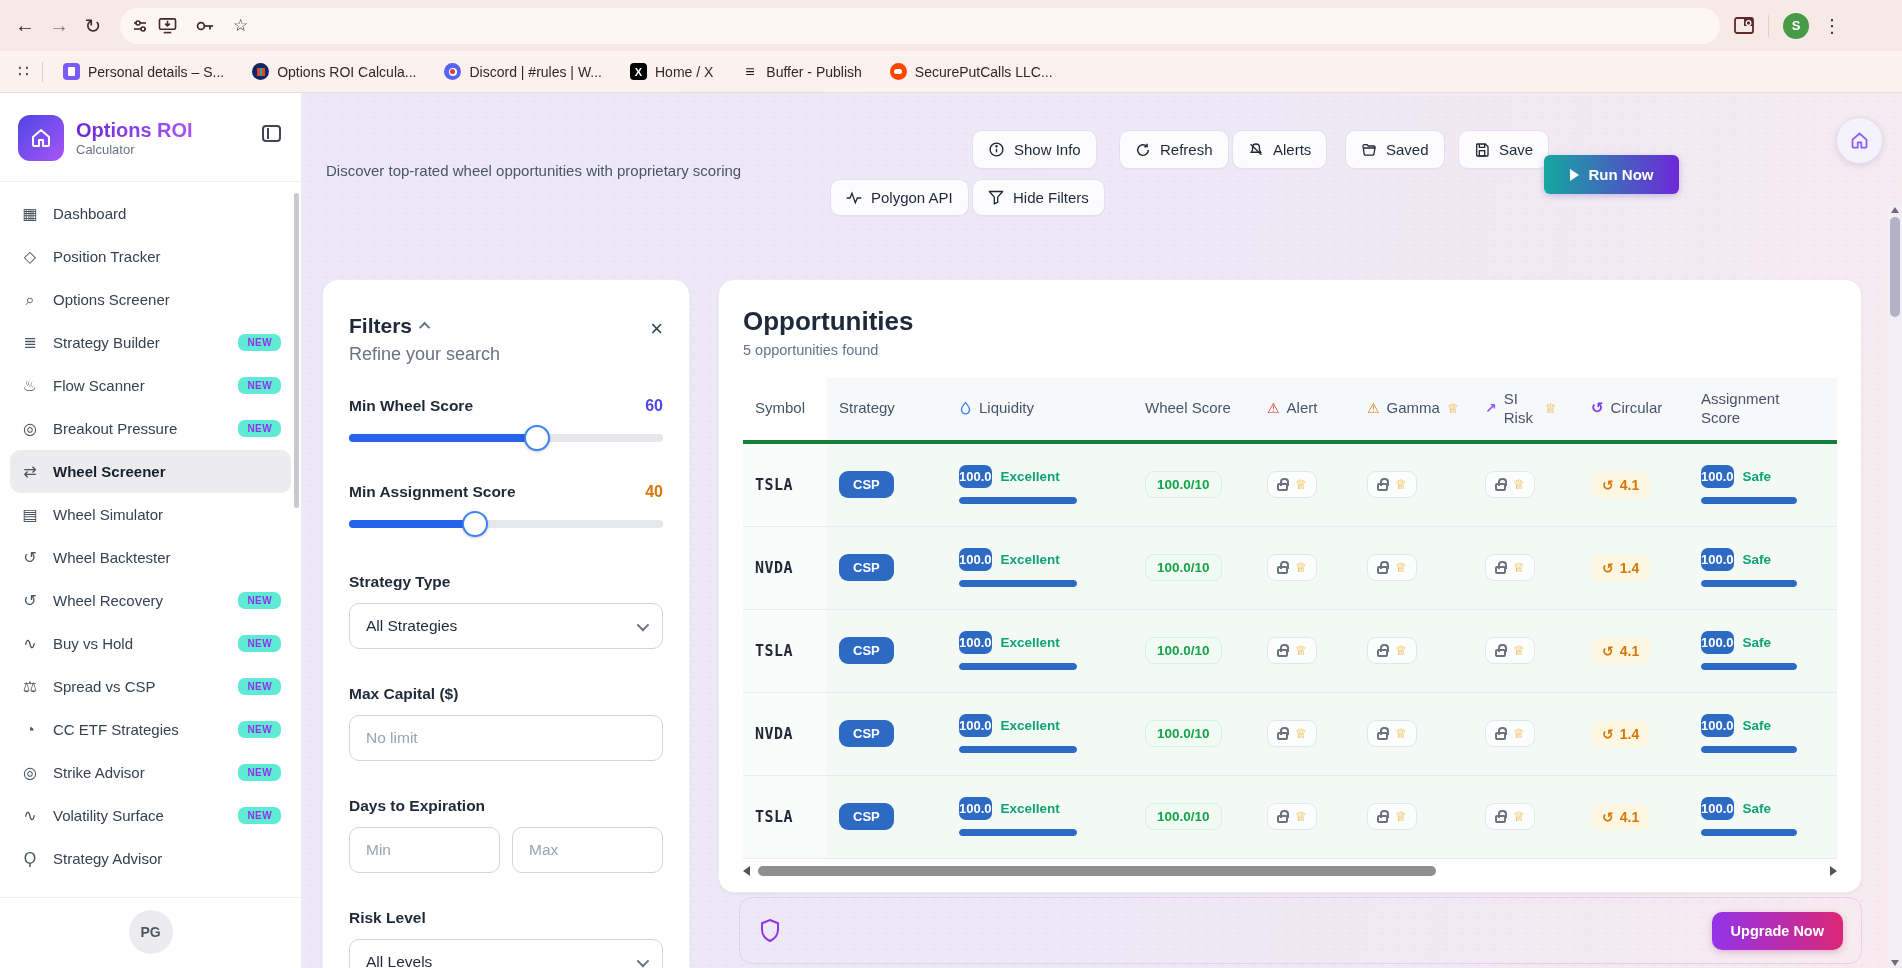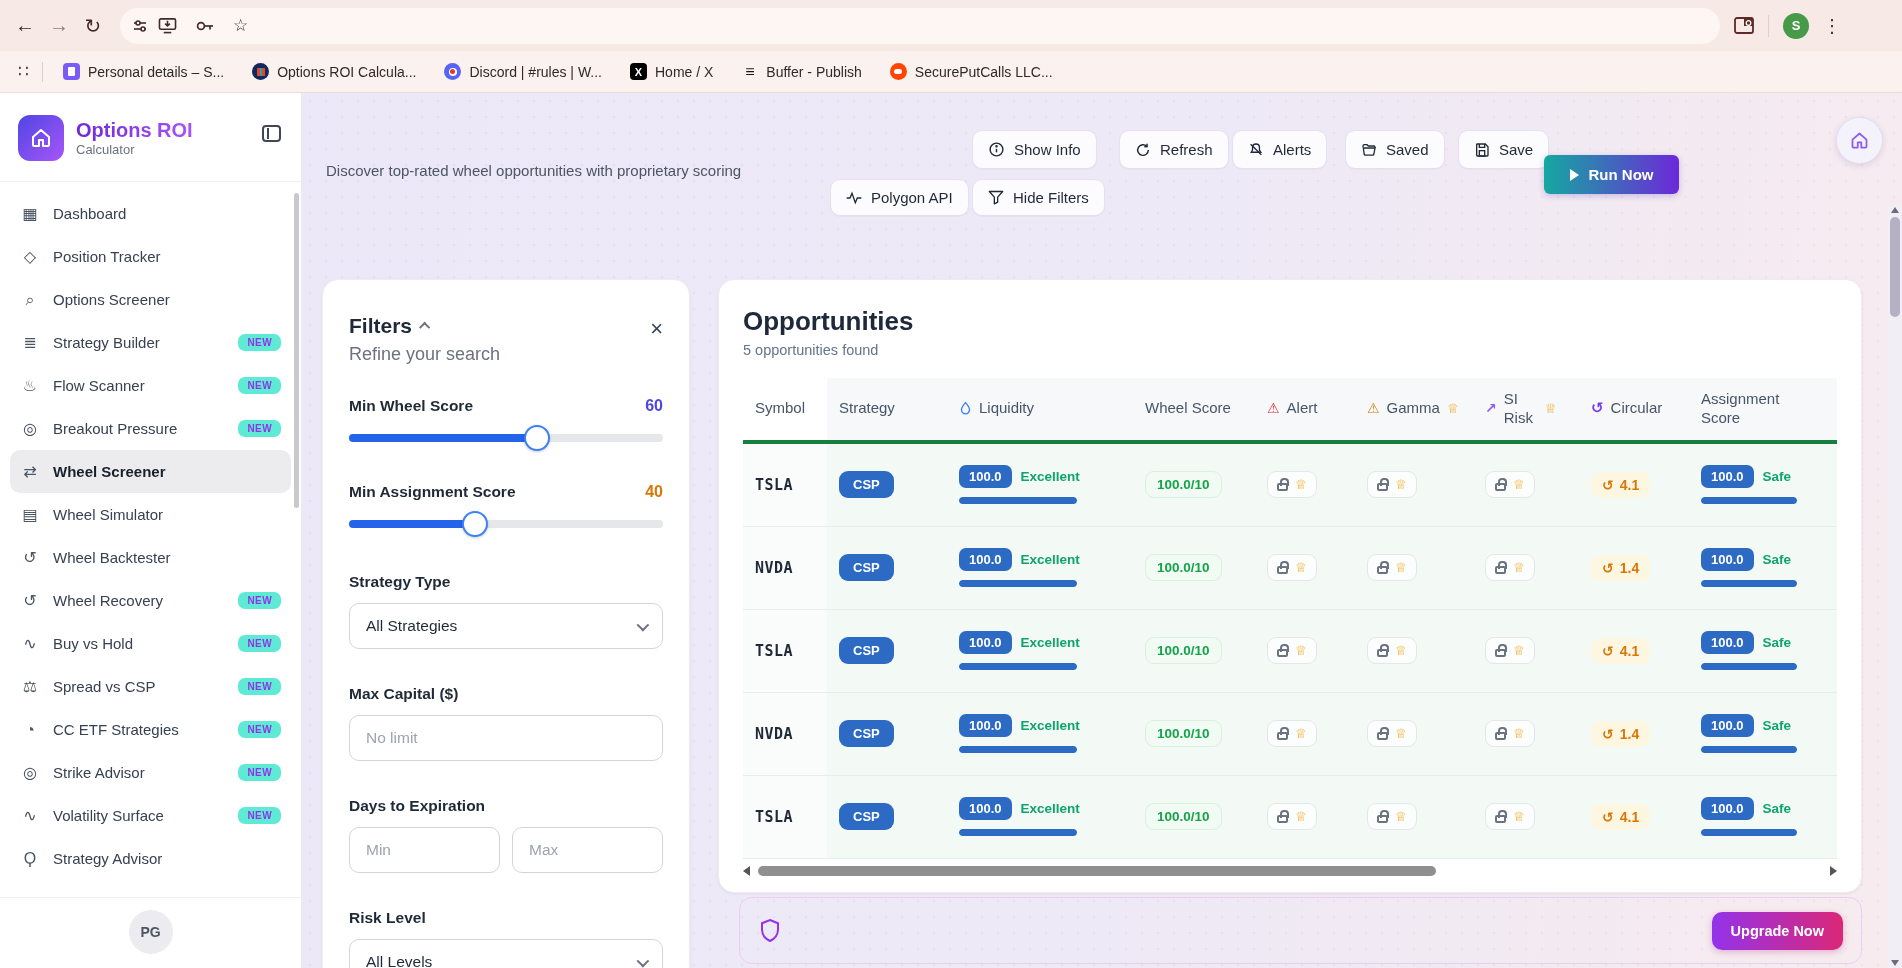--- a/index.html
+++ b/index.html
@@ -117,21 +117,21 @@
   .warn-orange { color:#d97706; font-size:14px; }
   .crown { color:#eda317; font-size:13px; }
   .trend-ic { color:#8b5cf6; font-weight:700; font-size:14px; }
   .rot-ic { color:#7c3aed; font-size:15px; font-weight:700; }
   .trow { border-bottom:1px solid #e7edee; background:#f3faf6; cursor:pointer; }
   .td { padding:0 12px; height:82px; display:flex; flex-direction:column; justify-content:center; align-items:flex-start; }
   .td.col-symbol { background:#fafcfb; }
   .sym { font-size:15px; font-weight:700; color:#1f2937; letter-spacing:.5px; font-family:"DejaVu Sans Mono","Liberation Mono",monospace; }
   .csp-badge { background:#2d6ac3; color:#fff; font-size:13px; font-weight:700; padding:6px 14px; border-radius:9px; }
   .score-line { display:flex; align-items:center; gap:9px; }
-  .score-badge { background:#2d6ac3; color:#fff; font-size:13px; font-weight:700; padding:4px 10px; border-radius:7px; }
+  .score-badge { background:#2d6ac3; color:#fff; font-size:13px; font-weight:700; padding:4px 0; border-radius:7px; }
   .score-label { color:#0ea371; font-size:13.5px; font-weight:600; }
   .bar { width:118px; height:7px; border-radius:4px; background:#dbeafe; margin-top:9px; overflow:hidden; }
   .bar.small { width:96px; }
   .bar-fill { height:100%; background:#2d6ac3; border-radius:4px; }
   .liq-pill { background:#f1fbf4; border:1px solid #d9f0df; color:#16a34a; font-size:13.5px; font-weight:600; padding:5px 11px; border-radius:9px; }
   .lock-pill { background:rgba(255,255,255,.75); border:1px solid #e3e7ea; border-radius:9px; padding:5px 9px; display:flex; align-items:center; gap:7px; }
   .lock-ic { width:11px; height:8px; border:2px solid #6b7280; border-radius:2px; position:relative; margin-top:5px; }
   .lock-ic::before { content:''; position:absolute; width:5px; height:6px; border:2px solid #6b7280; border-bottom:none; border-radius:4px 4px 0 0; top:-7px; left:1px; }
   .circ-pill { background:#fdf6e0; border-radius:9px; padding:5px 11px; display:flex; align-items:center; gap:6px; color:#d97706; font-size:14px; font-weight:700; }
   .circ-pill .rot-ic { color:#d97706; font-size:14px; }

